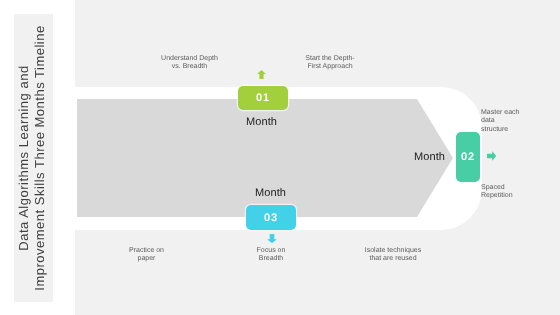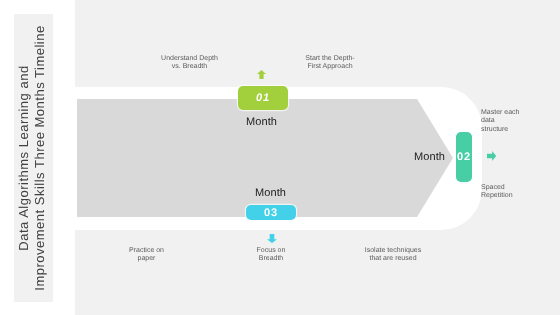--- a/index.html
+++ b/index.html
@@ -15,23 +15,23 @@
   .title-text{position:absolute;left:-124.5px;top:124.5px;width:287px;height:38px;
     display:flex;align-items:center;justify-content:center;text-align:center;
     transform:rotate(-90deg) translate(0px,-2px);white-space:pre-line;
     font-size:13px;letter-spacing:0.5px;color:#414042;line-height:16px;}
 
   .arrowwrap{position:absolute;left:76px;top:99px;width:378px;height:118px;}
 
   .chip{position:absolute;border-radius:5px;display:flex;align-items:center;justify-content:center;
     color:#ffffff;font-size:11px;font-weight:600;letter-spacing:1px;
     box-shadow:0 0 0 1.2px rgba(255,255,255,0.65);}
-  .chip01{left:238px;top:86px;width:50px;height:24px;background:#a2d03c;font-style:italic;}
-  .chip03{left:246px;top:205px;width:50px;height:15px;background:#42d1e8;}
-  .chip02{left:456px;top:132px;width:16px;height:50px;background:#47cea4;}
+  .chip01{left:238px;top:86px;width:50px;height:24px;background:#a2d03c;}
+  .chip03{left:246px;top:205px;width:50px;height:25px;background:#42d1e8;}
+  .chip02{left:456px;top:132px;width:24px;height:50px;background:#47cea4;}
 
   .month{position:absolute;font-size:11px;font-weight:normal;color:#1a1a1a;letter-spacing:0.1px;}
 
   .note{position:absolute;font-size:7px;color:#5c5c5c;text-align:center;line-height:8.3px;white-space:pre;}
   .note-l{text-align:left;}
 
   .aicon{position:absolute;line-height:0;}
   .aicon svg{display:block;}
 </style>
 </head>

